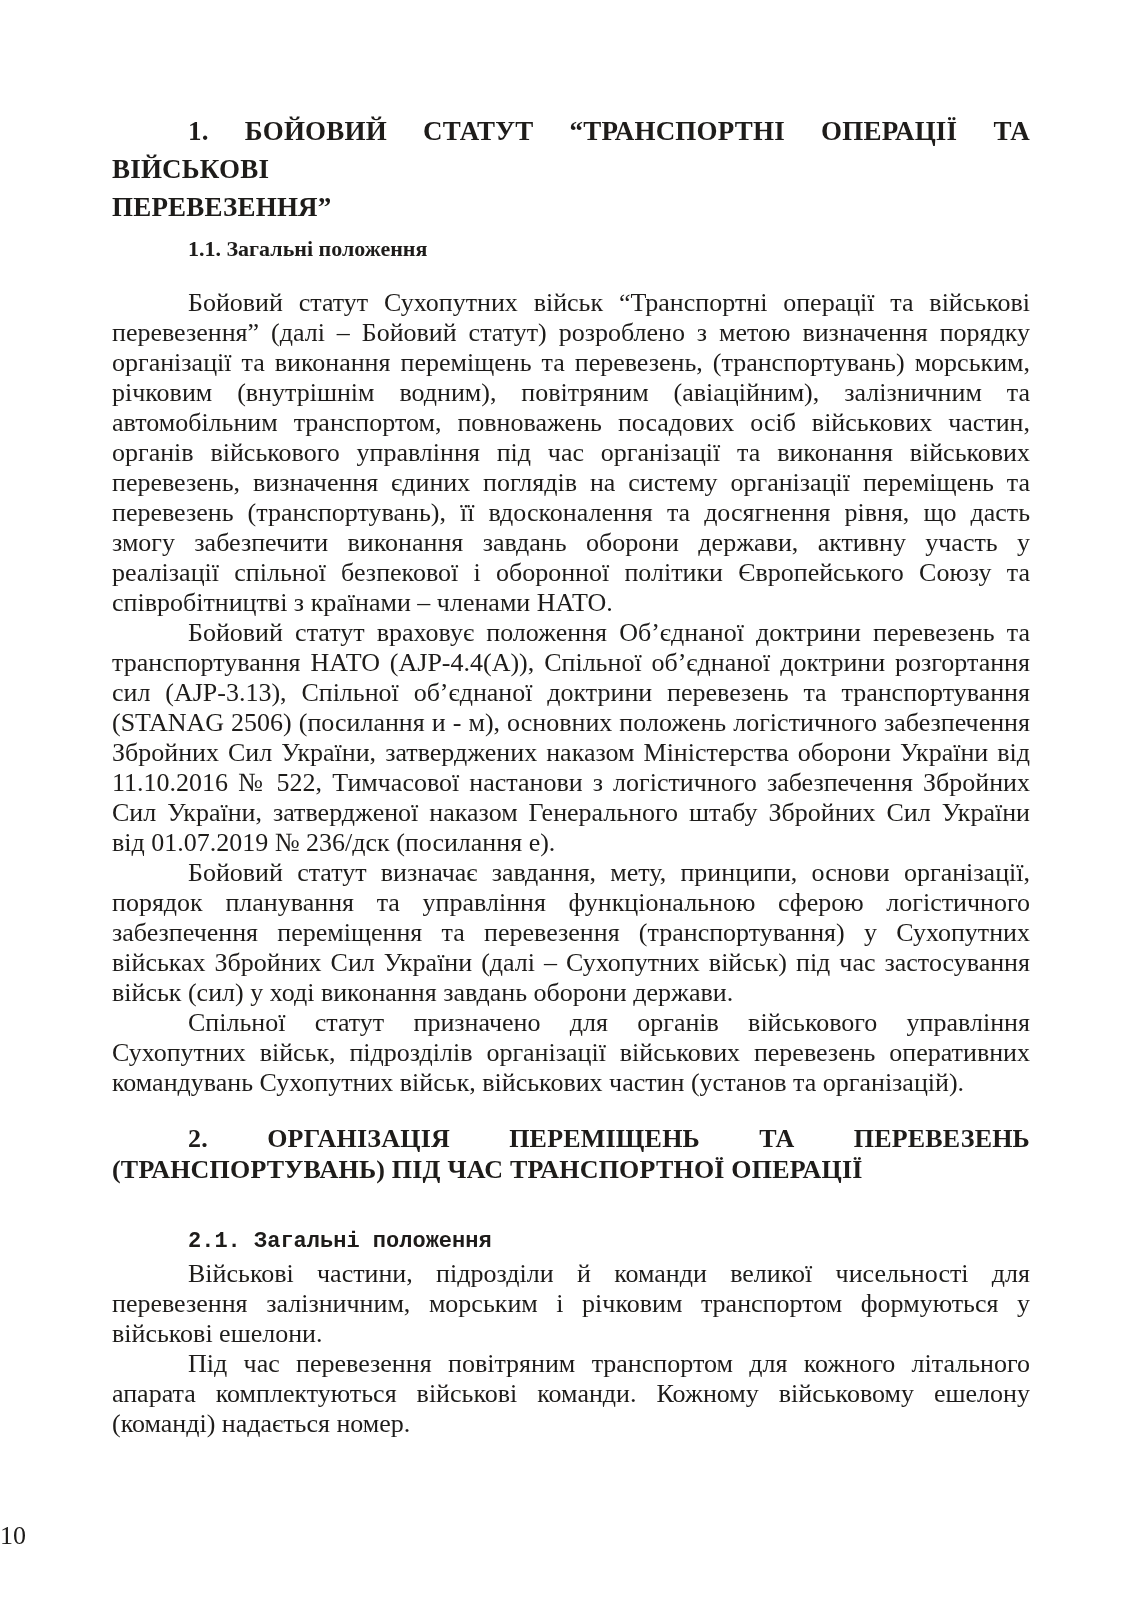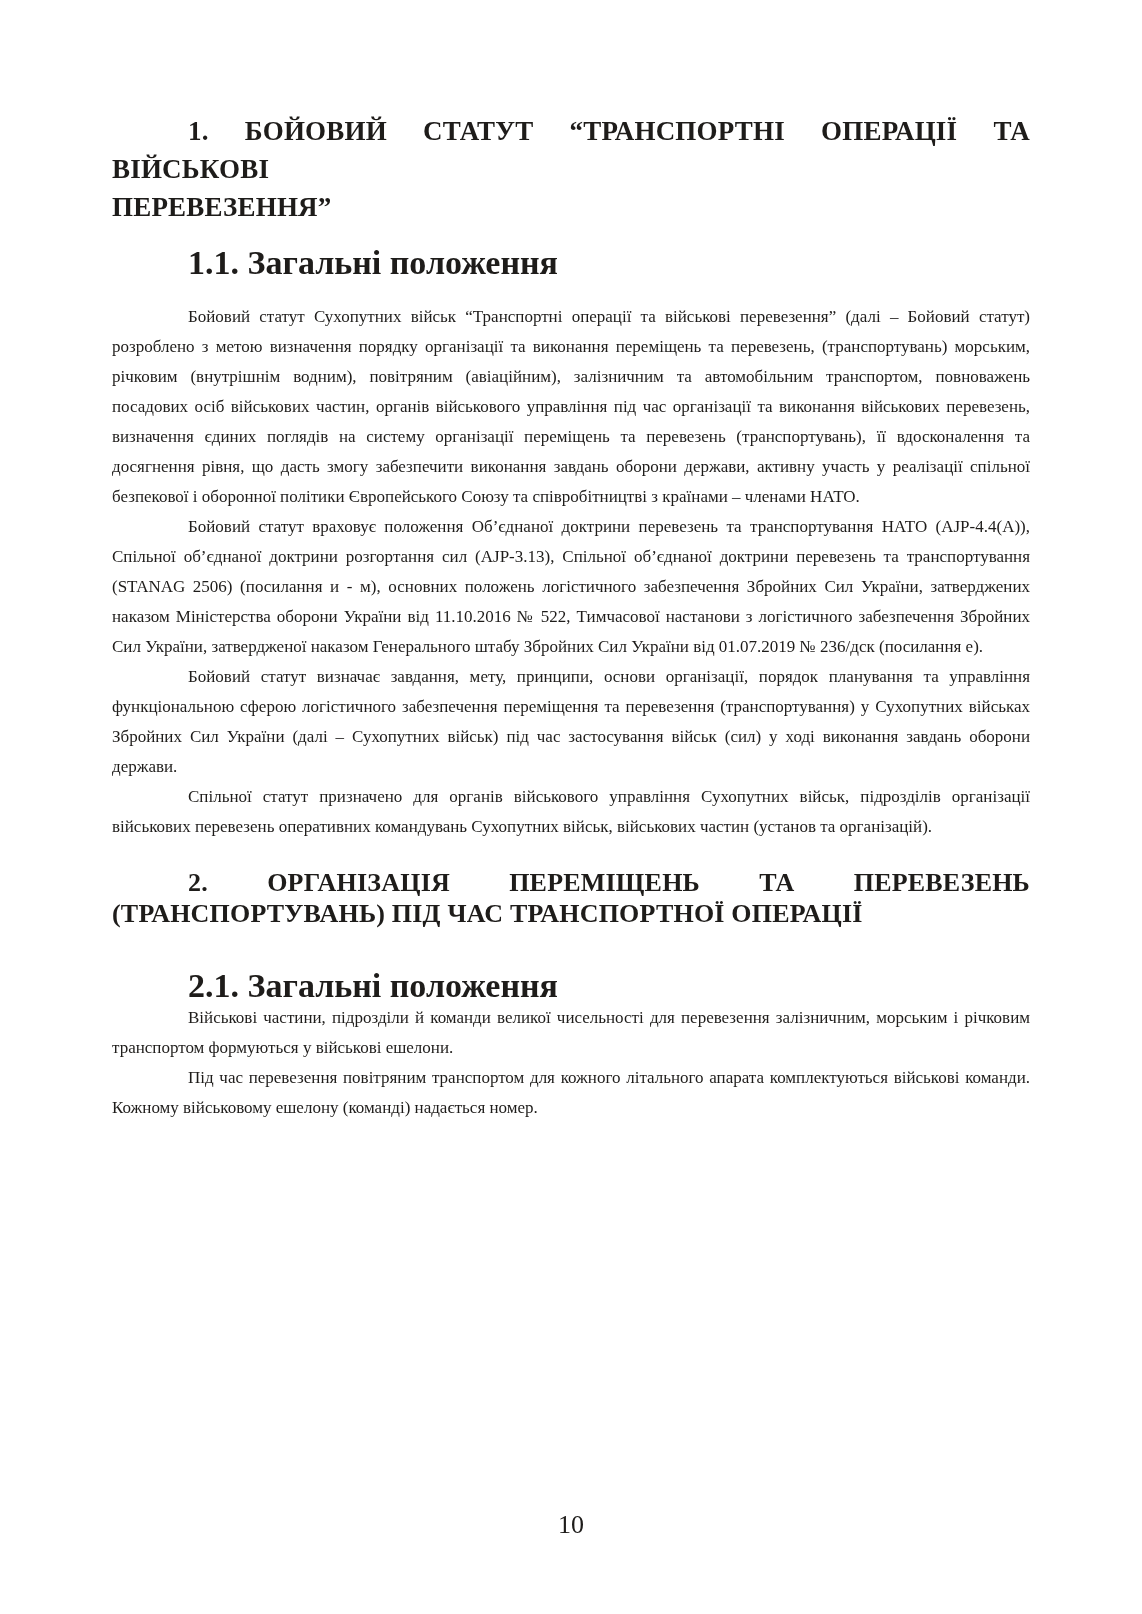--- a/index.html
+++ b/index.html
@@ -23,49 +23,49 @@
     letter-spacing: 0.2px;
   }
   .jline {
     display: block;
     text-align: justify;
     text-align-last: justify;
   }
   .lline { display: block; text-align: left; }
   .indent { text-indent: 76px; }
   .h-sub {
-    font-size: 34px;
+    font-size: 22px;
     font-weight: bold;
     line-height: 30px;
-    margin: 22px 0 0 0;
+    margin: 8px 0 0 0;
     text-indent: 76px;
   }
   .h-main2 {
     font-size: 26px;
     font-weight: bold;
     line-height: 31px;
     margin: 25px 0 0 0;
     letter-spacing: 0.2px;
   }
-  .h-sub2 { margin-top: 42px; }
+  .h-sub2 { margin-top: 42px; font-family: Liberation Mono, monospace; }
   p.body {
-    font-size: 17px;
+    font-size: 26px;
     line-height: 30px;
     text-align: justify;
     text-indent: 76px;
     margin: 0;
   }
   p.first { margin-top: 24px; }
   p.first2 { margin-top: 2px; }
   .page-number {
     position: absolute;
     left: 0;
     right: 0;
-    bottom: 74px;
-    text-align: center;
+    bottom: 63px;
+    text-align: left;
     font-size: 26px;
     color: #1e1c1a;
   }
   b { font-weight: normal; }
 </style>
 </head>
 <body>
 
 <div class="page">
 

